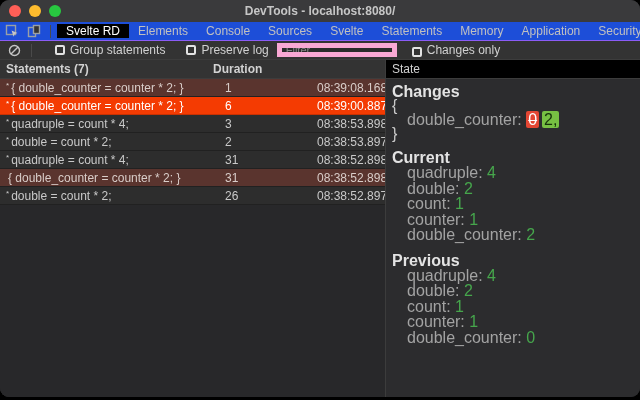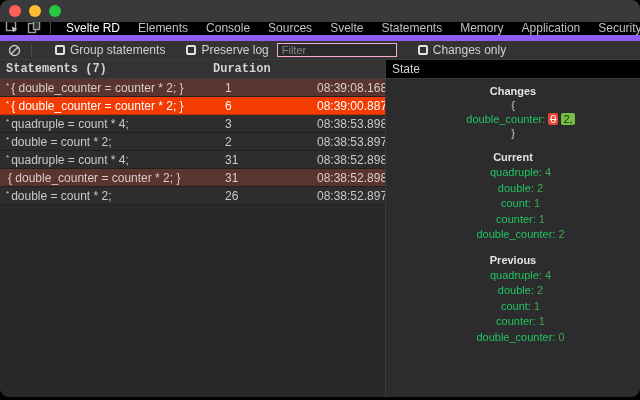--- a/index.html
+++ b/index.html
@@ -11,91 +11,92 @@
   
   .titlebar { height:22px; background:#3a3a3c; display:flex; align-items:center;
               position:relative; flex:0 0 auto; }
   .traffic { display:flex; gap:8px; margin-left:9px; }
   .dot { width:12px; height:12px; border-radius:50%; }
   .dot.red { background:#ff5f57; } .dot.yellow { background:#febc2e; } .dot.green { background:#28c840; }
   .win-title { position:absolute; left:0; right:0; text-align:center; color:#c6c6c6;
                font-size:12px; font-weight:bold; pointer-events:none; }
 
   
-  .tabbar { height:19px; background:#000000; display:flex; align-items:flex-end;
-            border-bottom:6px solid #8b5cf6; flex:0 0 auto; }
+  .tabbar { height:19px; background:#1d4ed8; display:flex; align-items:center;
+            border-bottom:1px solid #8b5cf6; flex:0 0 auto; }
   .tabicons { display:flex; align-items:center; padding:0 4px; gap:6px; }
   .icon-btn { display:flex; align-items:center; justify-content:center; width:16px; height:16px;
               color:#9aa0a6; cursor:pointer; }
   .v-sep { width:1px; height:13px; background:#4a4a4a; align-self:center; margin:0 2px; }
   .tab { display:flex; align-items:center; padding:0 9px; font-size:12px; color:#c0c0c0;
          cursor:pointer; white-space:nowrap; }
   .tab--active { background:#000; color:#fff; }
 
   
   .toolbar { height:19px; background:#333333; display:flex; align-items:center;
              border-bottom:1px solid #3c3c3c; flex:0 0 auto; font-size:12px; color:#d0d0d0; }
   .ban { margin:0 8px 0 8px; display:flex; align-items:center; }
   .cb { display:flex; align-items:center; margin-left:21px; cursor:pointer; white-space:nowrap; }
   .cb-box { width:10px; height:10px; border:2px solid #e2e2e2; border-radius:2px;
             background:transparent; margin-right:5px; flex:0 0 auto; }
   .filter { width:120px; height:14px; margin-left:8px; background:#2a2a2a;
-            border:1px solid #f9a8d4; color:#e0e0e0; font-size:11px; padding:0 4px;
+            border:5px solid #f9a8d4; color:#e0e0e0; font-size:11px; padding:0 4px;
             font-family:"Liberation Sans", sans-serif; }
   .filter::placeholder { color:#858585; }
 
   
   .main { flex:1; display:flex; min-height:0; }
   .left { width:386px; flex:0 0 auto; display:flex; flex-direction:column;
           border-right:1px solid #3c3c3c; background:#28282a; }
   .right { flex:1; background:#2c2c2e; display:flex; flex-direction:column; }
 
   
   .grid-head { height:19px; background:#333333; border-bottom:1px solid #3c3c3c;
                display:grid; grid-template-columns:207px 80px 1fr; align-items:center;
                font-size:12px; font-weight:bold; color:#d2d2d2; flex:0 0 auto; }
-  .gh-cell { padding-left:6px; white-space:nowrap; overflow:hidden; cursor:pointer;font-family:Liberation Mono, monospace; }
+  .gh-cell { padding-left:6px; white-space:nowrap; overflow:hidden; cursor:pointer; }
   .sort-arrow { margin-left:3px; font-weight:bold; }
   .row { height:18px; display:grid; grid-template-columns:207px 80px 1fr; align-items:center;
          font-size:12px; color:#c9c9c9; background:#2d2d2d; border-bottom:1px solid #212121;
          cursor:pointer;gap:12px; }
   .row--flash { background:#5a342e; color:#d9cdc9; }
   .row--selected { background:#f43b02; color:#fff; border-bottom-color:#c93102; }
   .cell { padding-left:6px; white-space:nowrap; overflow:hidden; }
   .marker { font-size:8px; vertical-align:top; position:relative; top:0px; margin-right:2px; }
   .left-fill { flex:1; background:#28282a; }
 
   
   .state-head { height:19px; background:#000000; border-bottom:1px solid #3c3c3c;
                 display:flex; align-items:center; padding-left:6px; font-size:12px;
                 font-weight:normal; color:#d2d2d2; flex:0 0 auto; }
-  .state-body { padding:5px 6px; font-size:11px; color:#c9c9c9; overflow:hidden;text-align:center; }
+  .state-body { padding:5px 6px; font-size:16px; color:#c9c9c9; overflow:hidden; }
   .s-heading { font-weight:bold; color:#e3e3e3; line-height:15px; }
   .s-line { line-height:13px; }
   .s-entry { padding-left:15px; line-height:15px; }
   .s-entry15 { padding-left:15px; line-height:15.5px; }
-  .s-key { color:#22c55e; }
+  .s-key { color:#a3a3a3; }
   .s-val { color:#46a64c; }
   .badge-del { background:#e34633; color:#fff; text-decoration:line-through;
                padding:0 2px; border-radius:2px; margin-right:3px; }
   .badge-add { background:#77c043; color:#15320a; padding:0 2px; border-radius:2px; } .gap10 { height:10px; }
 
   svg { display:block; }
 </style>
 </head>
 <body>
 
 <div class="window">
 
   <div class="titlebar">
     <div class="traffic">
       <div class="dot red"></div>
       <div class="dot yellow"></div>
       <div class="dot green"></div>
     </div>
+    <div class="win-title">DevTools - localhost:8080/</div>
   </div>
 
   <div class="tabbar">
     <div class="tabicons">
       <div class="icon-btn">
         <svg width="14" height="14" viewBox="0 0 14 14">
           <rect x="1.5" y="1.5" width="9" height="9" fill="none" stroke="#9aa0a6" stroke-width="1.4"></rect>
           <path d="M6.5 6.5 L12.5 9 L9.6 9.9 L8.7 12.8 Z" fill="#c7c7c7"></path>
         </svg>
       </div>
@@ -129,21 +130,21 @@
     <div class="v-sep"></div>
     <label class="cb">
       <span class="cb-box"></span>
       <span>Group statements</span>
     </label>
     <label class="cb">
       <span class="cb-box"></span>
       <span>Preserve log</span>
     </label>
     <input class="filter" type="text" placeholder="Filter" style="">
-    <label class="cb" style="margin-left:21px;">
+    <label class="cb" style="margin-left:15px;align-items:flex-end;">
       <span class="cb-box"></span>
       <span>Changes only</span>
     </label>
   </div>
 
   <div class="main">
 
     <div class="left">
       <div class="grid-head">
         <div class="gh-cell">Statements (7)</div>

